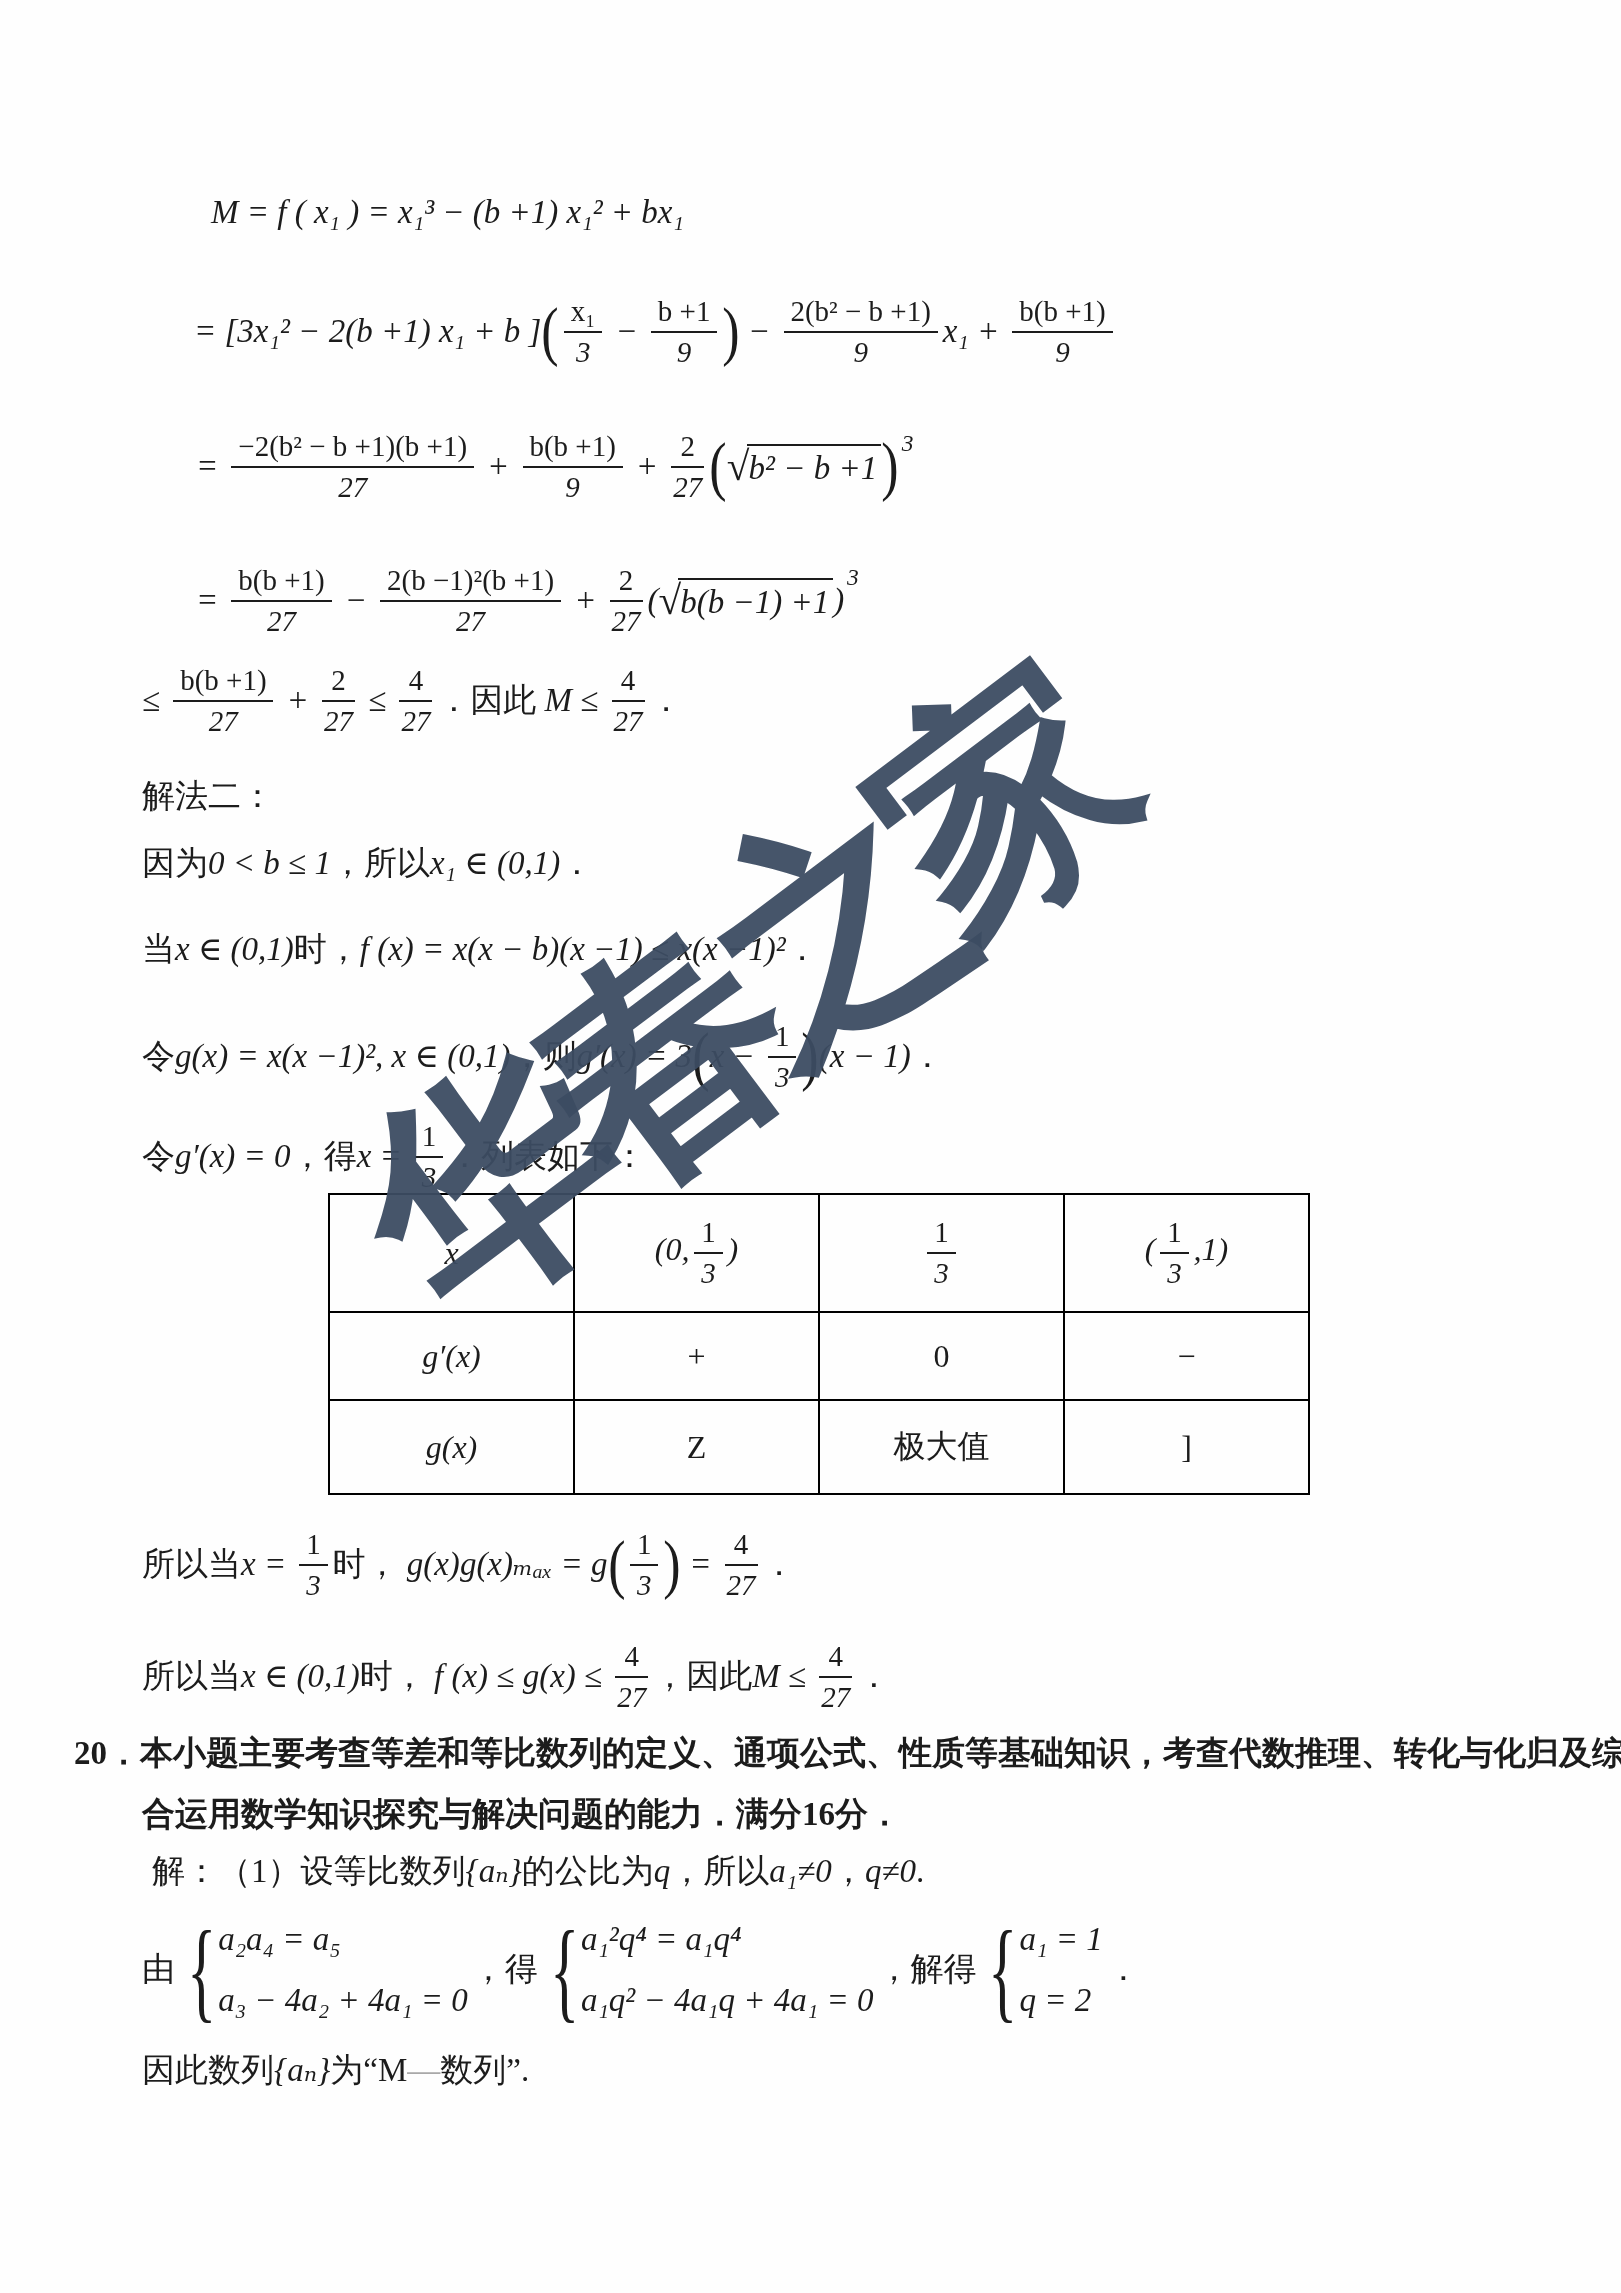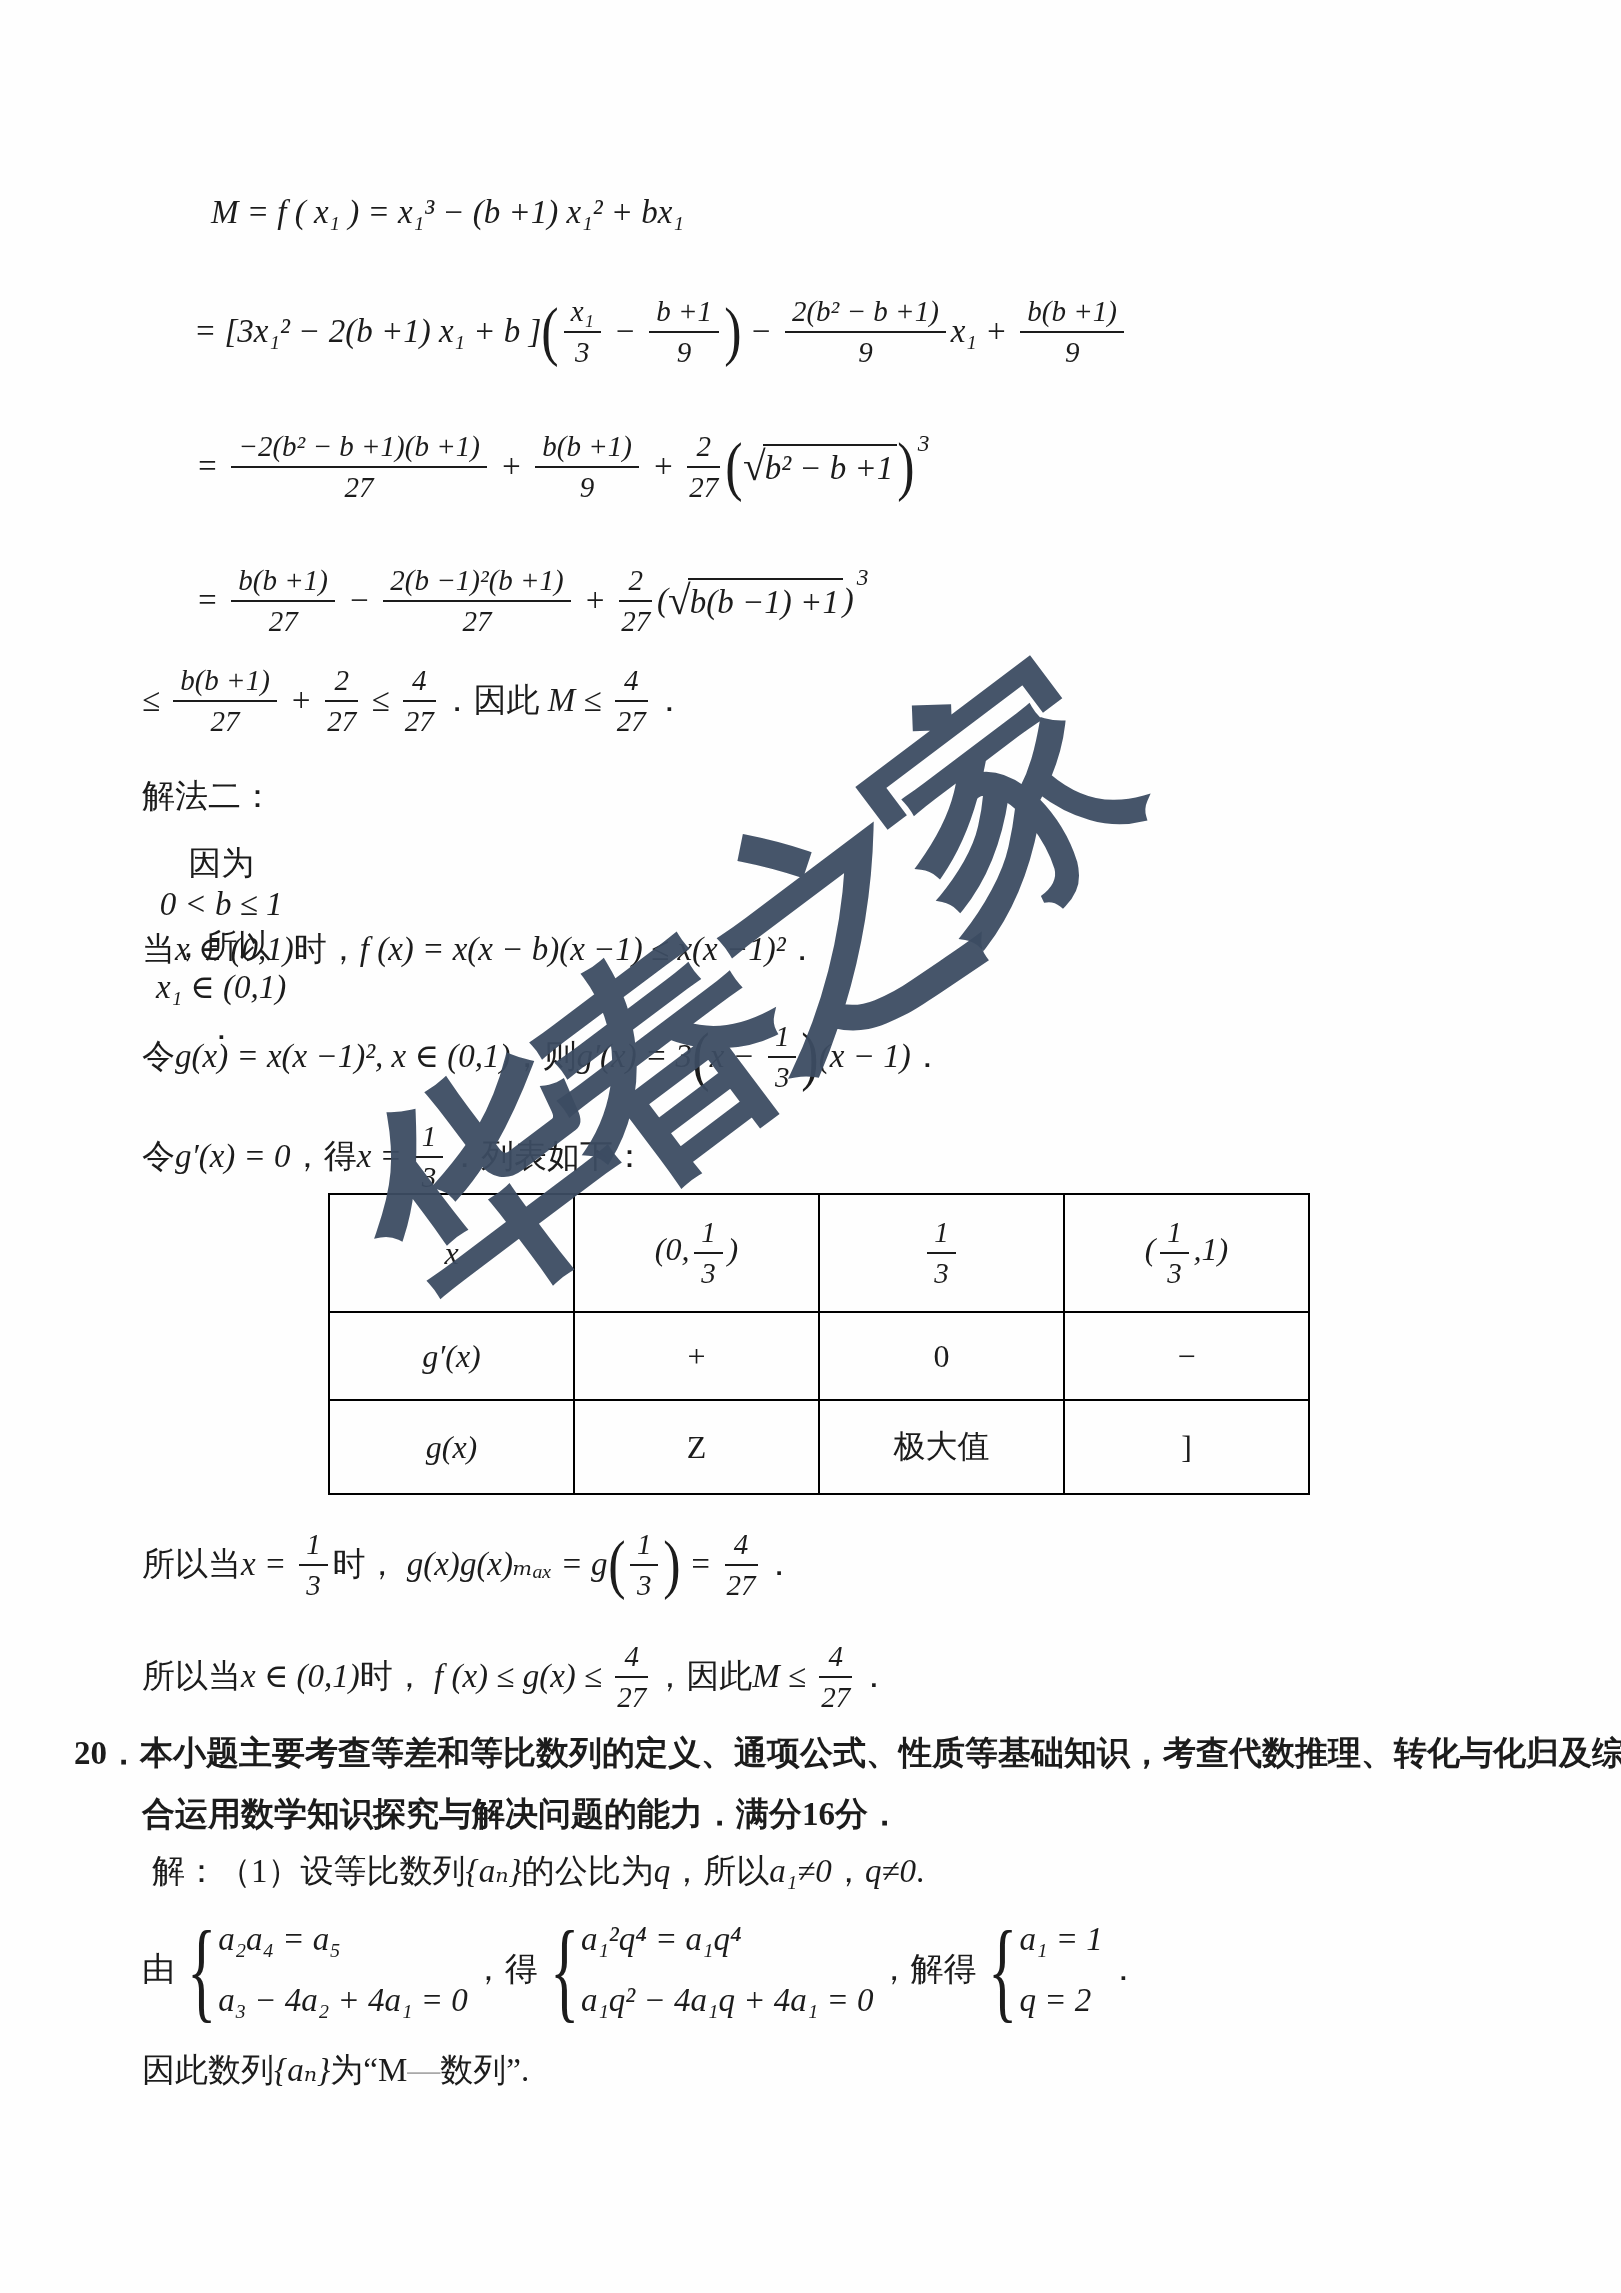--- a/index.html
+++ b/index.html
@@ -14,21 +14,21 @@
   }
   .mline span{white-space:pre;}
   .rm{font-style:normal;}
   .it{font-style:italic;}
   .boldline{
     position:absolute;font-size:33px;font-weight:bold;white-space:nowrap;
     font-family:"Liberation Serif","DejaVu Serif",serif;
   }
   
   .frac{display:inline-block;text-align:center;vertical-align:middle;margin:0 4.9px;}
-  .frac .num{display:block;font-style:italic;font-size:29px;line-height:1.2;
+  .frac .num{display:block;font-size:29px;line-height:1.2;
     padding:0 6.9px 2px 6.9px;border-bottom:2.5px solid #1c1c1c;white-space:pre;}
   .frac .den{display:block;font-style:italic;font-size:29px;line-height:1.2;
     padding:2px 2px 0 2px;white-space:pre;}
   
   .sqrt{display:inline-flex;align-items:center;}
   .sqrt .rad{font-size:1.25em;font-style:normal;line-height:1;margin-right:-2.9px;}
   .sqrt .sqbar{border-top:2.5px solid #1c1c1c;padding:2px 3.9px 0 2px;font-style:italic;}
   
   .bigp{font-size:65px;font-weight:300;font-style:normal;line-height:0.95;
     display:inline-block;transform:scaleX(0.8);margin:0 -2px;}
@@ -113,21 +113,21 @@
       <span class="rm">．因此 </span>
       <span class="it">M ≤ </span>
       <span class="frac"><span class="num">4</span><span class="den">27</span></span>
       <span class="rm">．</span>
     </div>
 
   <div class="mline" style="left:142px;top:776px;">
       <span class="rm">解法二：</span>
     </div>
 
-  <div class="mline" style="left:156px;top:843px;flex-direction:column;">
+  <div class="mline" style="left:142px;top:843px;">
       <span class="rm">因为</span>
       <span class="it">0 &lt; b ≤ 1</span>
       <span class="rm">，所以</span>
       <span class="it">x₁ ∈ (0,1)</span>
       <span class="rm">．</span>
     </div>
   <div class="mline" style="left:142px;top:929px;">
       <span class="rm">当</span>
       <span class="it">x ∈ (0,1)</span>
       <span class="rm">时，</span>

